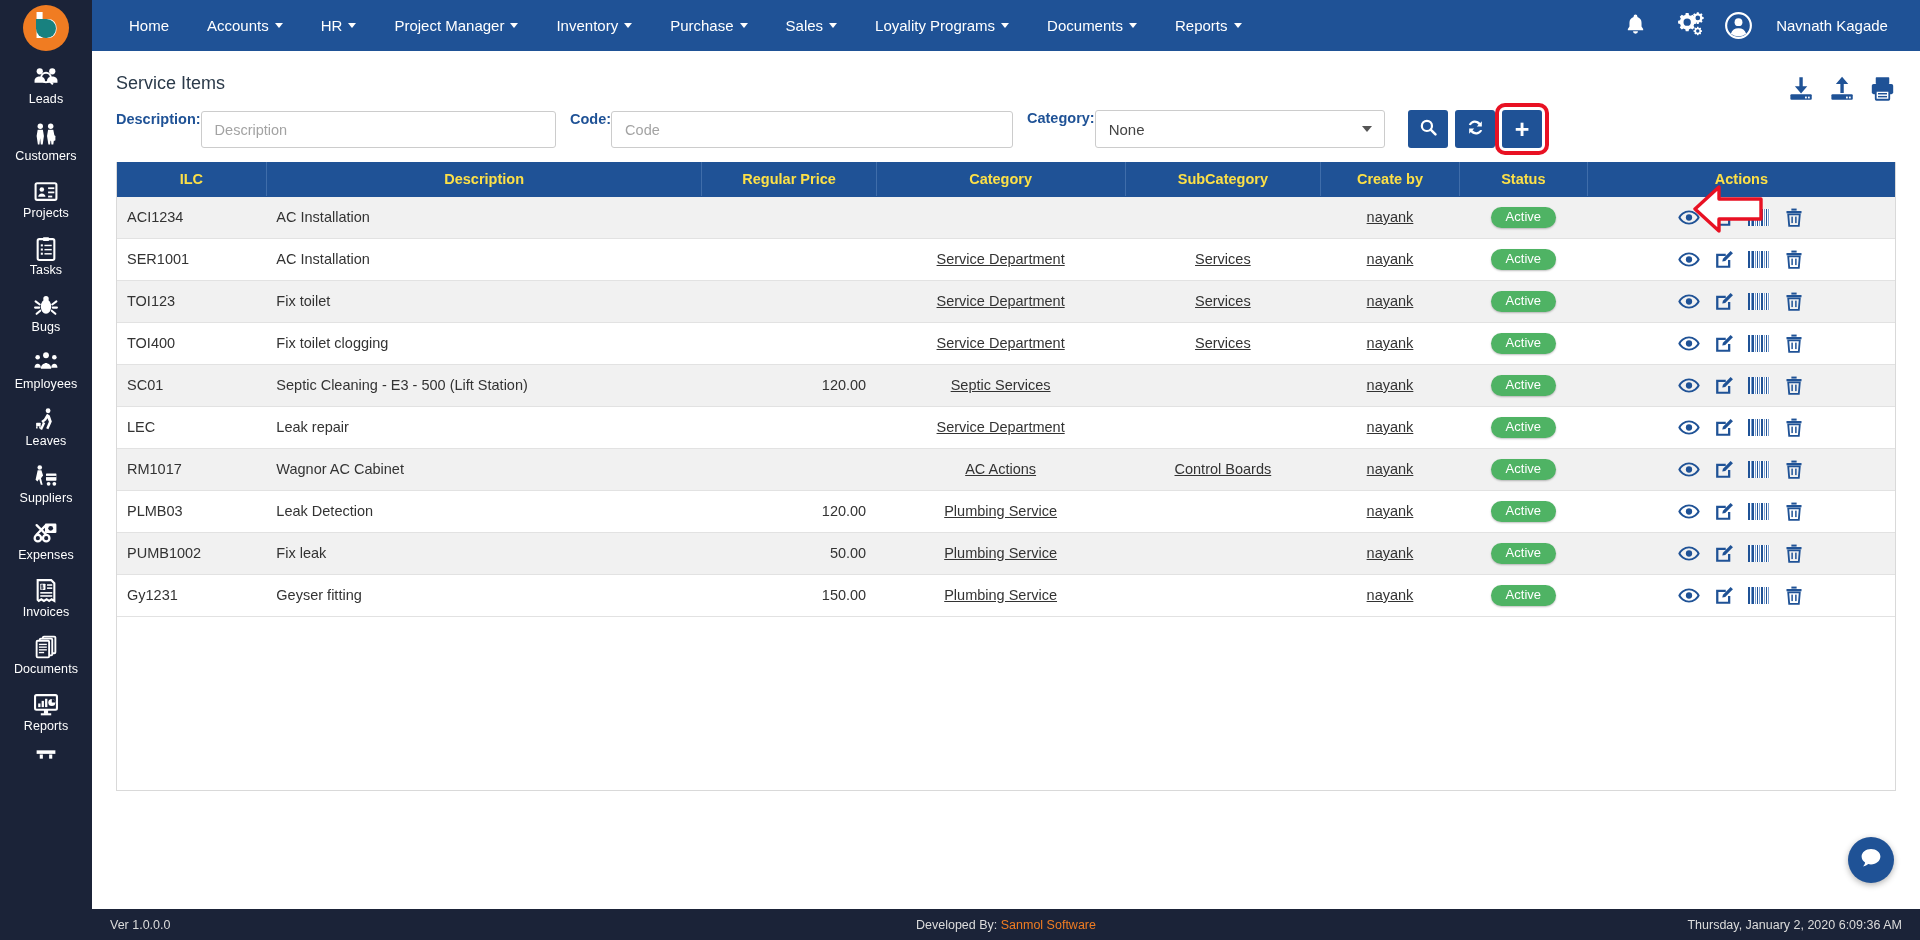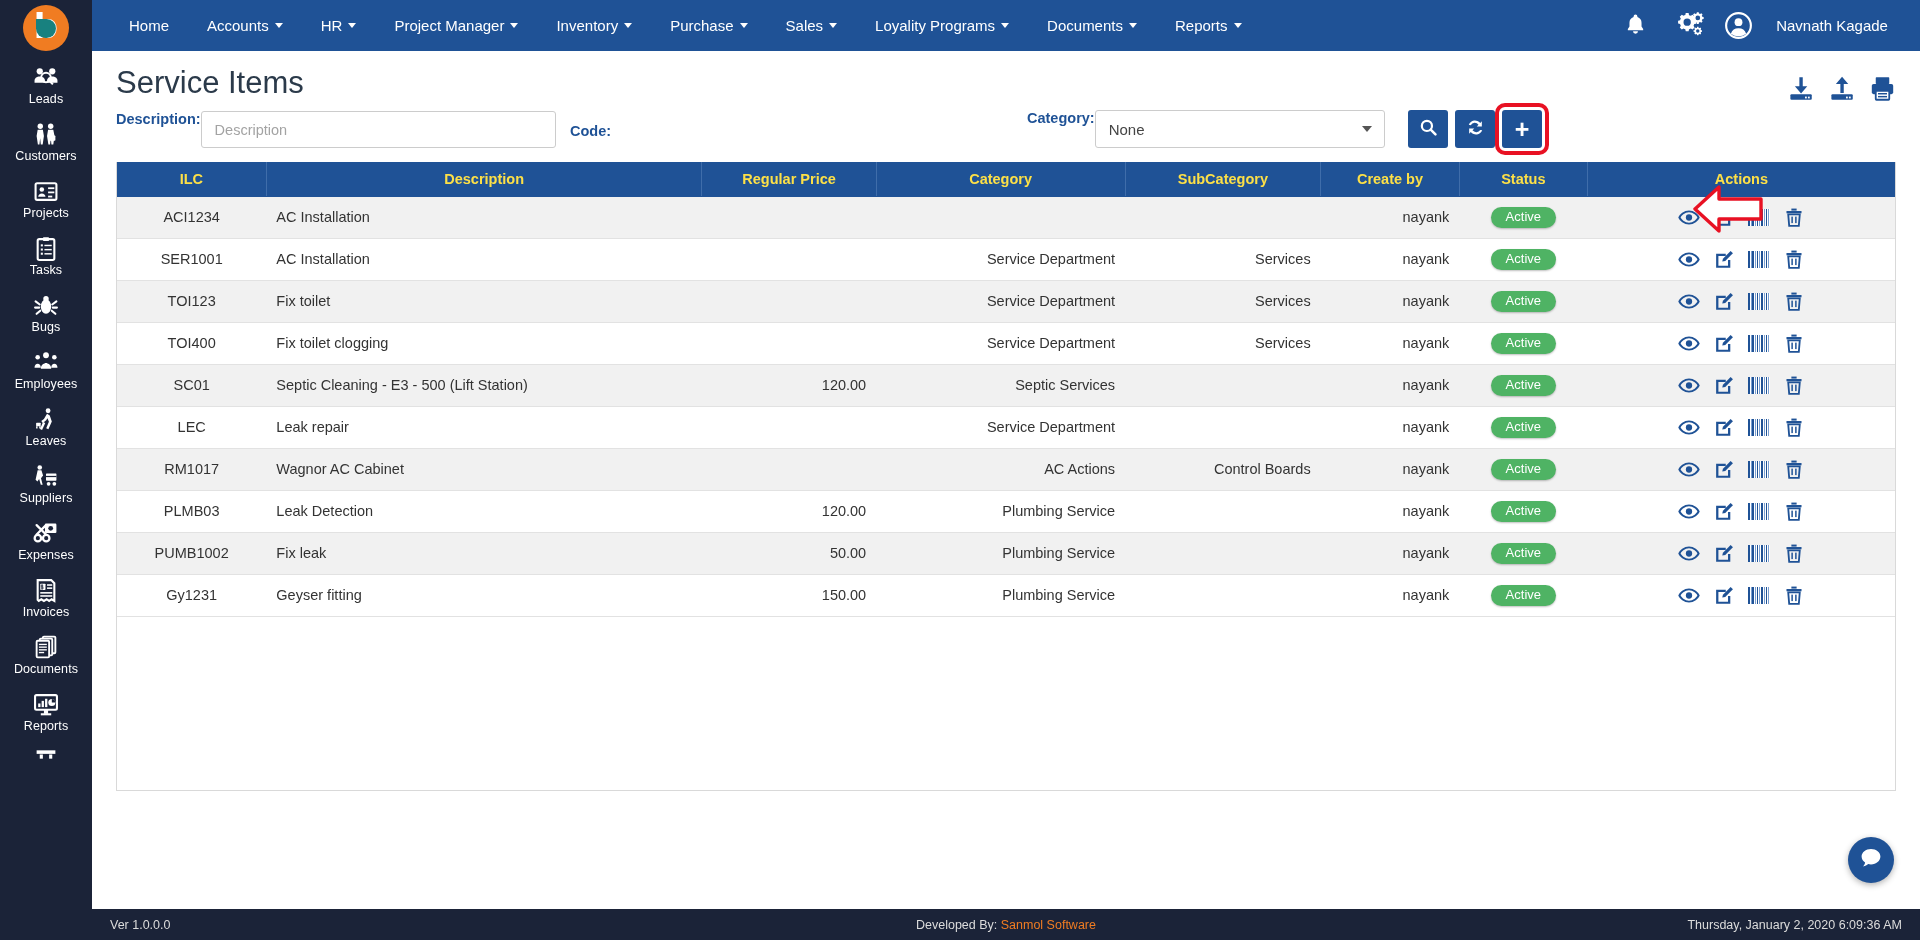--- a/index.html
+++ b/index.html
@@ -82,21 +82,21 @@
   .content {
     flex: 1 1 auto; background: #f3f3f3; position: relative; overflow: hidden;
     display: flex; flex-direction: column;
   }
   .page-card {
     background: #fff; margin: 0; flex: 1 1 auto; position: relative;
     padding: 0 24px 0 24px;
   }
   .page-head { display: flex; align-items: flex-start; padding-top: 16px; }
   .page-title {
-    font-size: 31px; color: #2b3a4a; font-weight: normal; line-height: 32px;
+    font-size: 18px; color: #2b3a4a; font-weight: normal; line-height: 32px;
   }
   .page-tools { margin-left: auto; display: flex; gap: 14px; padding-top: 8px; }
   .tool-ico { width: 27px; height: 27px; cursor: pointer; }
   .tool-ico svg { width: 27px; height: 27px; fill: #1f5296; }
 
   
   .filters { display: flex; align-items: flex-end; gap: 0; margin-top: 8px; }
   .fgroup { display: flex; flex-direction: row; }
   .fgroup.desc { width: 440px; }
   .fgroup.code { width: 443px; margin-left: 14px; }
@@ -145,24 +145,24 @@
     height: 34px; text-align: center; border-right: 1px solid #3f6daa;
     border-bottom: 1px solid #1f5296; padding: 0 6px; white-space: nowrap;
   }
   table.grid thead th:last-child { border-right: none; }
   table.grid tbody td {
     height: 42px; font-size: 14.5px; color: #333; padding: 0 10px;
     border-bottom: 1px solid #e2e2e2; vertical-align: middle;
   }
   tbody tr.even { background: #f1f1f1; }
   tbody tr.odd  { background: #ffffff; }
-  td.c-ilc { text-align: center; padding-left: 12px; }
+  td.c-ilc { text-align: left; padding-left: 12px; }
   td.c-desc { text-align: left; }
   td.c-price { text-align: right; padding-right: 26px; }
-  td.c-cat, td.c-sub, td.c-by { text-align: right; }
+  td.c-cat, td.c-sub, td.c-by { text-align: center; text-decoration: underline; }
   td.c-status { text-align: center; }
   td.c-actions { text-align: center; }
   .badge {
     display: inline-block; background: #4fb364; color: #fff; font-size: 13px;
     border-radius: 11px; padding: 3px 15px 4px 15px; line-height: 14px;
     box-shadow: 0 1px 2px rgba(0,0,0,.25);
   }
   .acts { display: flex; align-items: center; justify-content: center; gap: 13px; }
   .act { width: 22px; height: 21px; cursor: pointer; display: block; }
   .act svg { width: 22px; height: 21px; display: block; }
@@ -487,20 +487,21 @@
           </div>
         </div>
 
         <div class="filters">
           <div class="fgroup desc">
             <label class="flabel">Description:</label>
             <input class="finput" type="text" placeholder="Description" style="">
           </div>
           <div class="fgroup code">
             <label class="flabel">Code:</label>
+            <input class="finput" type="text" placeholder="Code" style="">
           </div>
           <div class="fgroup cat">
             <label class="flabel">Category:</label>
             <div class="fselect">
               <span>None</span>
               <i class="sel-caret"></i>
             </div>
           </div>
           <div class="fbtns">
             <button class="fbtn">

